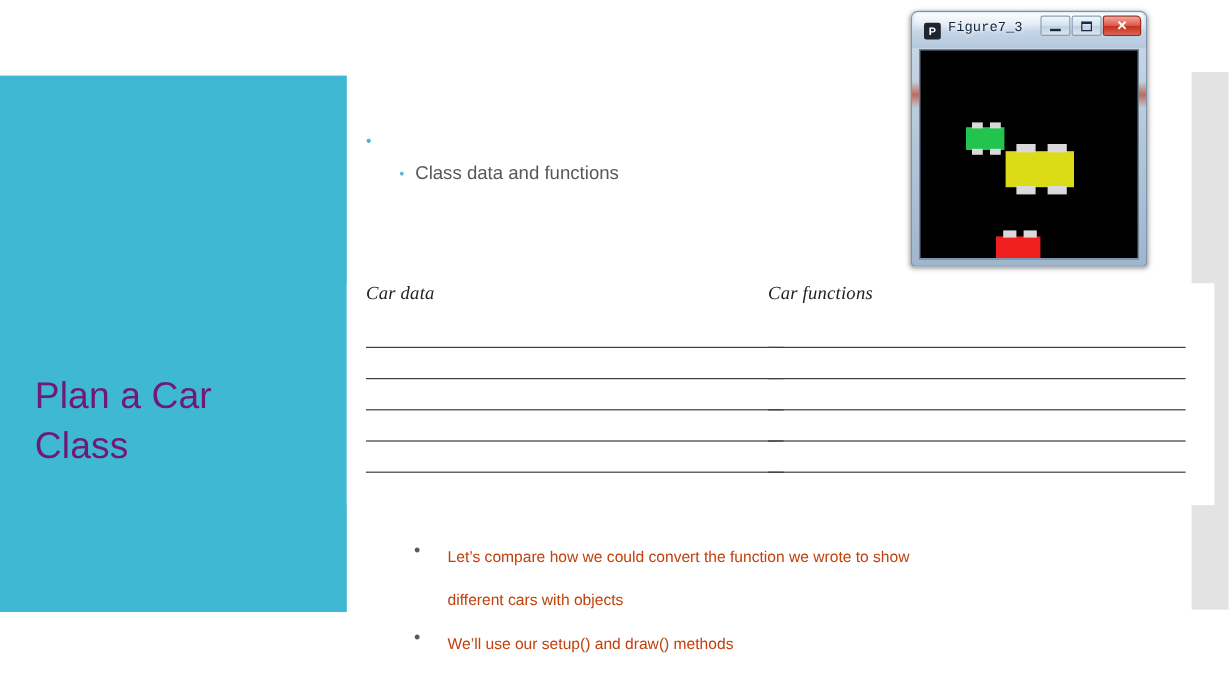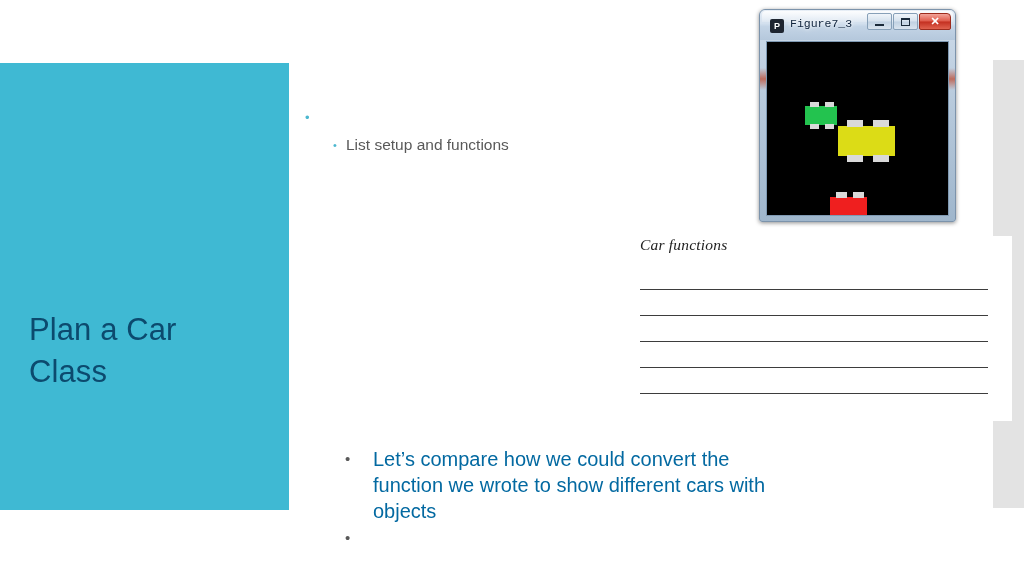--- a/index.html
+++ b/index.html
@@ -26,21 +26,21 @@
 
   
   .title-block{
     position:absolute;
     left:0px;top:63px;width:289px;height:447px;
     background:#3fb9d3;
   }
   .title-text{
     position:absolute;
     left:29px;top:246px;width:230px;
-    color:#0c4a6e;
+    color:#701a75;
     font-size:31px;
     line-height:42px;
     font-weight:400;
     letter-spacing:0.1px;
   }
 
   
   .top-bullets{position:absolute;left:305px;top:104px;width:420px;}
   .bullet-row{display:flex;align-items:flex-start;}
   .bullet-dot{
@@ -72,21 +72,21 @@
     margin:0;
   }
 
   
   .bottom-bullets{position:absolute;left:345px;top:446px;width:430px;}
   .bb-row{display:flex;align-items:flex-start;margin-bottom:1px;}
   .bb-dot{
     color:#595959;font-size:15px;line-height:26px;
     width:28px;flex:0 0 28px;
   }
-  .bb-text{color:#0369a1;font-size:20px;line-height:26px;}
+  .bb-text{color:#c2410c;font-size:13px;line-height:36px;}
 
   
   .fig-window{
     position:absolute;left:759px;top:9px;width:197px;height:213px;
     border-radius:6px 6px 3px 3px;
     background:linear-gradient(180deg,#cfdcea 0%,#b9cbdd 40%,#9fb6cc 100%);
     box-shadow:0 1px 4px rgba(0,0,0,.45);
     border:1px solid #7c93ab;
     box-sizing:border-box;
     overflow:hidden;
@@ -167,41 +167,50 @@
   </div>
 
   <div class="white-panel"></div>
 
   <div class="top-bullets">
     <div class="bullet-row lvl1">
       <span class="bullet-dot">•</span>
     </div>
     <div class="bullet-row lvl2">
       <span class="bullet-dot">•</span>
-      <span class="bullet-text">List setup and functions</span>
-    </div>
-  </div>
-
+      <span class="bullet-text">Class data and functions</span>
+    </div>
+  </div>
+
+  <div class="col col-data">
+    <div class="col-head">Car data</div>
+    <div class="blank-line"></div>
+    <div class="blank-line"></div>
+    <div class="blank-line"></div>
+    <div class="blank-line"></div>
+    <div class="blank-line"></div>
+  </div>
 
   <div class="col col-func">
     <div class="col-head">Car functions</div>
     <div class="blank-line"></div>
     <div class="blank-line"></div>
     <div class="blank-line"></div>
     <div class="blank-line"></div>
     <div class="blank-line"></div>
   </div>
 
   <div class="bottom-bullets">
     <div class="bb-row">
       <span class="bb-dot">•</span>
       <span class="bb-text">Let’s compare how we could convert the function we wrote to show different cars with objects</span>
     </div>
     <div class="bb-row">
       <span class="bb-dot">•</span>
+      <span class="bb-text">We’ll use our setup() and draw() methods</span>
     </div>
   </div>
 
   <div class="fig-window">
     <div class="fig-glass">
       <div class="fig-glass-sheen"></div>
       <div class="fig-appicon">P</div>
       <div class="fig-title">Figure7_3</div>
       <div class="win-btns">
         <div class="wb min">

